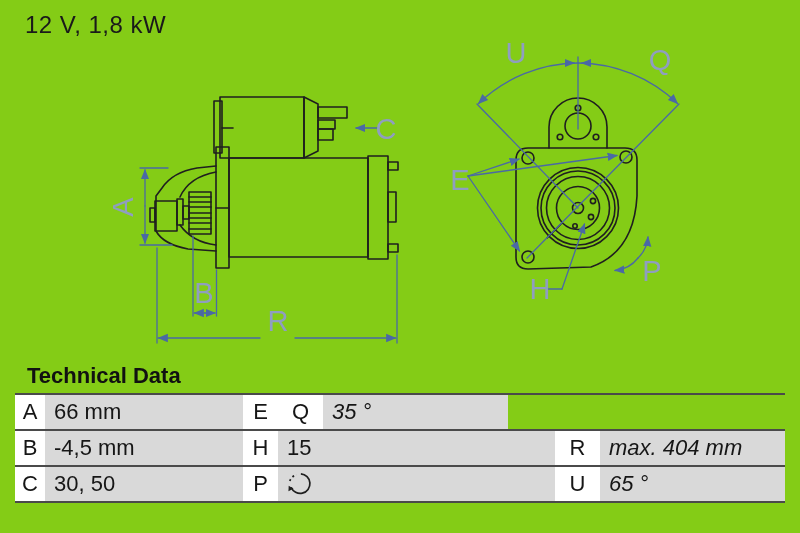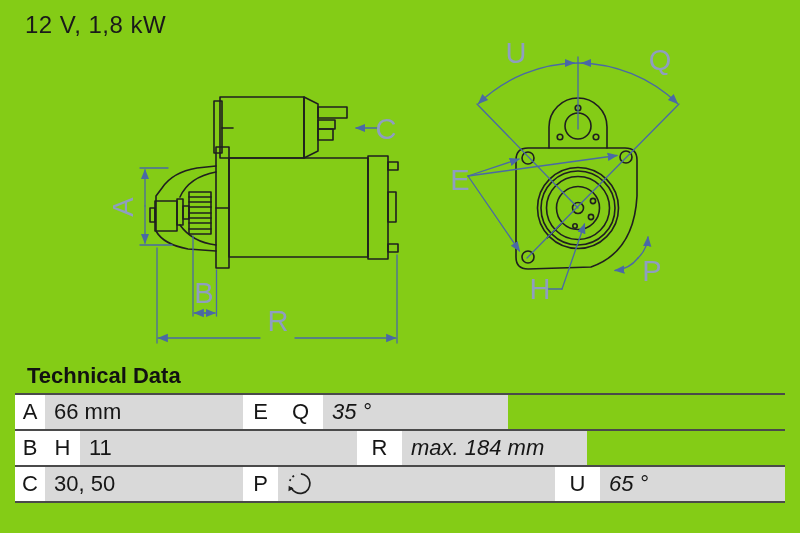--- a/index.html
+++ b/index.html
@@ -176,24 +176,25 @@
     <div class="spec-row">
       <div class="cell key k1">A</div>
       <div class="cell val v1">66 mm</div>
       <div class="cell key k2">E</div>
       <div class="cell key k3">Q</div>
       <div class="cell val v3">35 °</div>
     </div>
 
     <div class="spec-row">
       <div class="cell key k1">B</div>
+      <div class="cell val v1">-4,5 mm</div>
       <div class="cell key k2">H</div>
-      <div class="cell val v2">11</div>
+      <div class="cell val v2">15</div>
       <div class="cell key k3">R</div>
-      <div class="cell val v3">max. 184 mm</div>
+      <div class="cell val v3">max. 404 mm</div>
     </div>
 
     <div class="spec-row">
       <div class="cell key k1">C</div>
       <div class="cell val v1">30, 50</div>
       <div class="cell key k2">P</div>
       <div class="cell val v2">
         <svg width="26" height="26" viewBox="0 0 24 24">
           <path d="M2.6,9.2 A9,9 0 0 1 9.0,3.5" stroke="#1f1f1f" stroke-width="1.6" fill="none" stroke-dasharray="1.8,2.6"></path>
           <path d="M12.8,2.7 A9,9 0 1 1 3.8,15.0" stroke="#1f1f1f" stroke-width="1.6" fill="none"></path>

